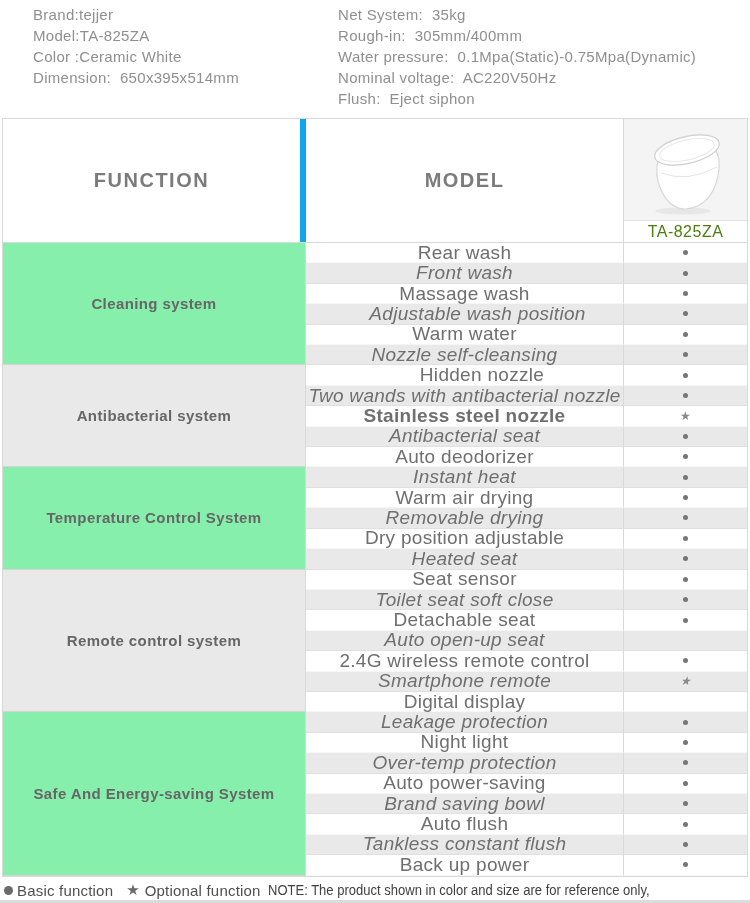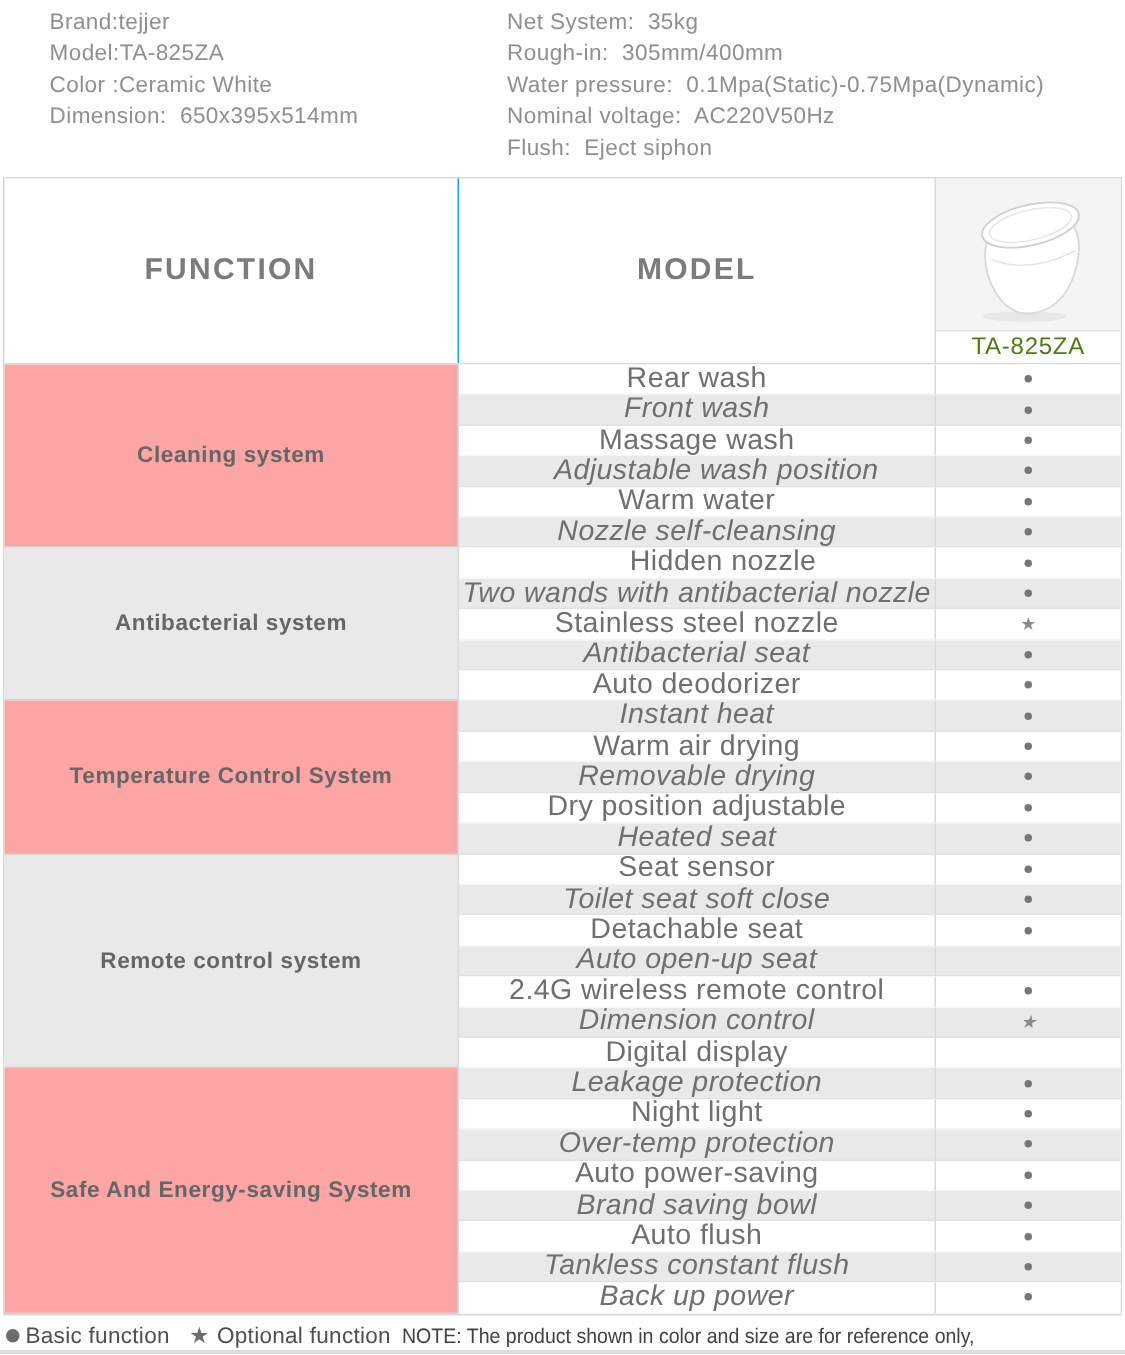--- a/index.html
+++ b/index.html
@@ -19,39 +19,39 @@
     white-space:pre; letter-spacing:0.3px;
   }
 
   
   .spec-table {
     position:absolute; top:118px; left:2px; width:746px;
     border:1px solid #d9d9d9; background:#fff;
   }
   .thead { display:flex; height:124px; border-bottom:1px solid #d9d9d9; }
   .th-function {
-    width:303px; border-right:1px solid #0ea5e9;
+    width:303px; border-right:6px solid #0ea5e9;
     display:flex; align-items:center; justify-content:center;
   }
   .th-model { flex:1; display:flex; align-items:center; justify-content:center; }
   .th-text { font-size:20px; font-weight:bold; color:#7b7b7b; letter-spacing:1.5px; }
   .th-product { width:124px; border-left:1px solid #d9d9d9; display:flex; flex-direction:column; }
   .product-img-area {
     flex:1; background:#f4f4f4;
     display:flex; align-items:center; justify-content:center;
   }
   .product-label-area {
     height:22px; border-top:1px solid #e2e2e2; background:#fff;
     display:flex; align-items:center; justify-content:center;
   }
   .product-label { font-size:16px; color:#4d7c0f; letter-spacing:0.5px; }
 
   .tbody { display:grid; grid-template-columns:303px 1fr 124px; grid-auto-rows:20.42px; }
   .group-cell {
-    grid-column:1; background:#fca5a5;
+    grid-column:1; background:#86efac;
     border-right:1px solid #d9d9d9; border-bottom:1px solid #d4d4d4;
     display:flex; align-items:center; justify-content:center;
     font-size:15px; font-weight:bold; color:#666; letter-spacing:0.4px;
     text-align:center;
   }
   .group-cell.shaded { background:#e9e9e9; }
   .group-cell:last-of-type { border-bottom:none; }
   .item-cell {
     grid-column:2; background:#fff;
     display:flex; align-items:center; justify-content:center;
@@ -155,21 +155,21 @@
         </div>
         <div class="group-cell shaded" style="grid-row: 7 / span 5;">Antibacterial system</div>
         <div class="item-cell" style="grid-row: 7; padding-left: 35px;">Hidden nozzle</div>
         <div class="mark-cell" style="grid-row: 7;">
           <span class="dot-mark"></span>
         </div>
         <div class="item-cell alt" style="grid-row: 8;">Two wands with antibacterial nozzle</div>
         <div class="mark-cell alt" style="grid-row: 8;">
           <span class="dot-mark"></span>
         </div>
-        <div class="item-cell" style="grid-row: 9;">Stainless steel nozzle</div>
+        <div class="item-cell" style="grid-row: 9; font-weight: bold;">Stainless steel nozzle</div>
         <div class="mark-cell" style="grid-row: 9;">
           <span class="star-mark">★</span>
         </div>
         <div class="item-cell alt" style="grid-row: 10;">Antibacterial seat</div>
         <div class="mark-cell alt" style="grid-row: 10;">
           <span class="dot-mark"></span>
         </div>
         <div class="item-cell" style="grid-row: 11;">Auto deodorizer</div>
         <div class="mark-cell" style="grid-row: 11;">
           <span class="dot-mark"></span>
@@ -207,21 +207,21 @@
         <div class="item-cell" style="grid-row: 19;">Detachable seat</div>
         <div class="mark-cell" style="grid-row: 19;">
           <span class="dot-mark"></span>
         </div>
         <div class="item-cell alt" style="grid-row: 20;">Auto open-up seat</div>
         <div class="mark-cell alt" style="grid-row: 20;"></div>
         <div class="item-cell" style="grid-row: 21;">2.4G wireless remote control</div>
         <div class="mark-cell" style="grid-row: 21;">
           <span class="dot-mark"></span>
         </div>
-        <div class="item-cell alt" style="grid-row: 22;">Dimension control</div>
+        <div class="item-cell alt" style="grid-row: 22;">Smartphone remote</div>
         <div class="mark-cell alt" style="grid-row: 22;">
           <span class="star-mark">★</span>
         </div>
         <div class="item-cell" style="grid-row: 23;">Digital display</div>
         <div class="mark-cell" style="grid-row: 23;"></div>
         <div class="group-cell" style="grid-row: 24 / span 8;">Safe And Energy-saving System</div>
         <div class="item-cell alt" style="grid-row: 24;">Leakage protection</div>
         <div class="mark-cell alt" style="grid-row: 24;">
           <span class="dot-mark"></span>
         </div>
@@ -242,21 +242,21 @@
           <span class="dot-mark"></span>
         </div>
         <div class="item-cell" style="grid-row: 29;">Auto flush</div>
         <div class="mark-cell" style="grid-row: 29;">
           <span class="dot-mark"></span>
         </div>
         <div class="item-cell alt" style="grid-row: 30;">Tankless constant flush</div>
         <div class="mark-cell alt" style="grid-row: 30;">
           <span class="dot-mark"></span>
         </div>
-        <div class="item-cell" style="grid-row: 31; font-style: italic;">Back up power</div>
+        <div class="item-cell" style="grid-row: 31;">Back up power</div>
         <div class="mark-cell" style="grid-row: 31;">
           <span class="dot-mark"></span>
         </div>
       </div>
   </div>
 
   <div class="footer">
     <span class="legend-dot"></span>
     <span class="legend-label">Basic function</span>
     <span class="legend-star">★</span>

